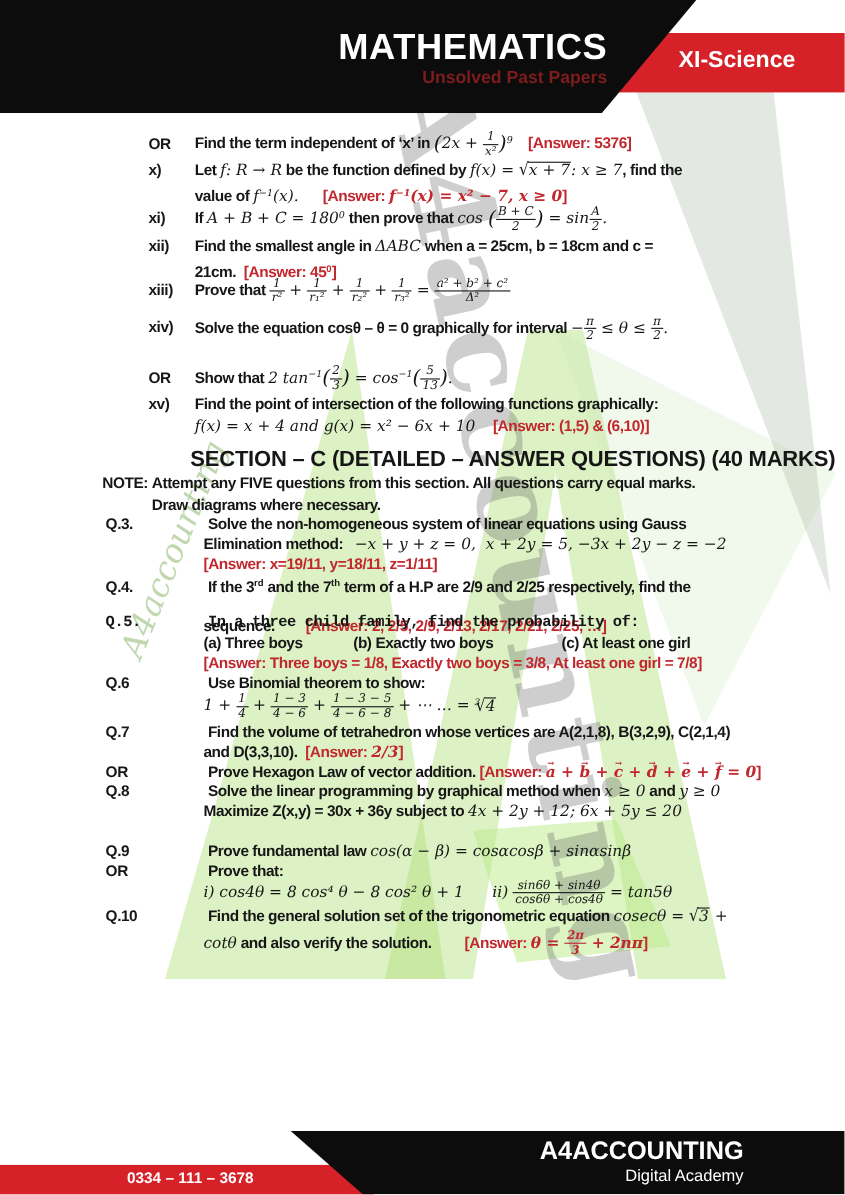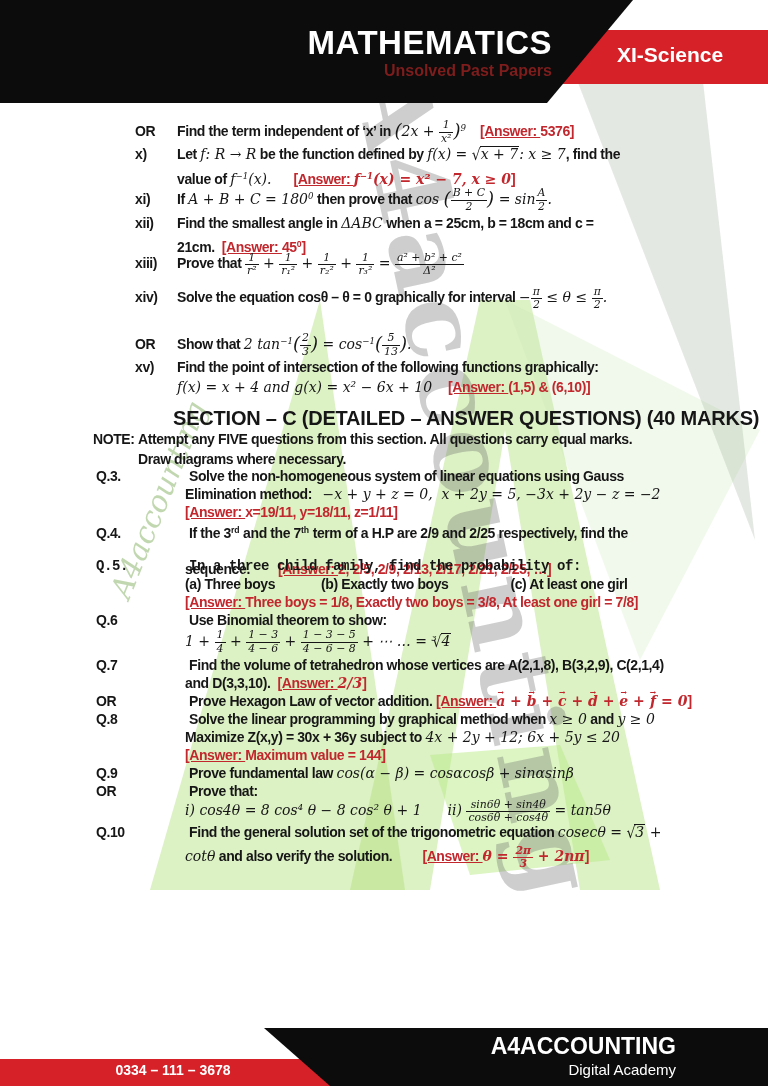--- a/index.html
+++ b/index.html
@@ -45,21 +45,21 @@
   .c-a{left:135px;}   .c-a .lab{width:42px;}
   .c-a2{left:177px;}
   .c-q{left:96px;}    .c-q .lab{width:93px;}
   .c-q2{left:185px;}
   .c-note{left:93px;} .c-note .lab{width:45px;}
   .c-note2{left:138px;}
   .c-h{left:173px;font-size:20px;letter-spacing:-0.2px;}
 
   
   .m{font-family:"DejaVu Serif","Liberation Serif",serif;font-style:italic;font-weight:normal;letter-spacing:0;}
-  .r{color:#C1272D;text-decoration:underline;}
+  .r{color:#C1272D;}
   .rb{color:#C1272D;font-weight:bold;}
   .mr{font-family:"DejaVu Serif","Liberation Serif",serif;font-style:italic;font-weight:bold;
       color:#C1272D;letter-spacing:0;}
   .sup{font-size:.62em;vertical-align:.55em;letter-spacing:0;}
   .big{font-size:1.3em;vertical-align:-.08em;}
   .sp{display:inline-block;height:1px;}
   .fr{display:inline-block;text-align:center;vertical-align:middle;font-size:.78em;line-height:1.12;}
   .fr .num{display:block;border-bottom:1.3px solid currentColor;padding:0 2px;}
   .fr .den{display:block;padding:0 2px;}
   .sqr{white-space:nowrap;text-align:center;}
@@ -113,21 +113,20 @@
       <div class="row c-q" style="top: 556px; font-family: Liberation Mono, monospace;"><span class="lab">Q.5.</span>In a three child family, find the probability of:</div>
       <div class="row c-q2" style="top: 574px;">(a) Three boys<span class="sp" style="width: 46px;"></span>(b) Exactly two boys<span class="sp" style="width: 62px;"></span>(c) At least one girl</div>
       <div class="row c-q2" style="top: 592px;"><span class="r">[Answer: </span><span class="rb">Three boys = 1/8, Exactly two boys = 3/8, At least one girl = 7/8</span><span class="r">]</span></div>
       <div class="row c-q" style="top: 610px;"><span class="lab">Q.6</span>Use Binomial theorem to show:</div>
       <div class="row c-q2" style="top: 628px;"><span class="m">1 + </span><span class="fr m"><span class="num">1</span><span class="den">4</span></span><span class="m"> + </span><span class="fr m"><span class="num">1 − 3</span><span class="den">4 − 6</span></span><span class="m"> + </span><span class="fr m"><span class="num">1 − 3 − 5</span><span class="den">4 − 6 − 8</span></span><span class="m"> + ⋯ … = </span><span class="sqr rt m"><span class="idx">3</span><span class="rad">√</span><span class="bar">4</span></span></div>
       <div class="row c-q" style="top: 655px;"><span class="lab">Q.7</span>Find the volume of tetrahedron whose vertices are A(2,1,8), B(3,2,9), C(2,1,4)</div>
       <div class="row c-q2" style="top: 673px;">and D(3,3,10).  <span class="r">[Answer: </span><span class="mr">2/3</span><span class="r">]</span></div>
       <div class="row c-q" style="top: 691px;"><span class="lab">OR</span>Prove Hexagon Law of vector addition. <span class="r">[Answer: </span><span class="vec mr"><span class="arr">→</span><span>a</span></span><span class="mr"> + </span><span class="vec mr"><span class="arr">→</span><span>b</span></span><span class="mr"> + </span><span class="vec mr"><span class="arr">→</span><span>c</span></span><span class="mr"> + </span><span class="vec mr"><span class="arr">→</span><span>d</span></span><span class="mr"> + </span><span class="vec mr"><span class="arr">→</span><span>e</span></span><span class="mr"> + </span><span class="vec mr"><span class="arr">→</span><span>f</span></span><span class="mr"> = 0</span><span class="r">]</span></div>
       <div class="row c-q" style="top: 709px;"><span class="lab">Q.8</span>Solve the linear programming by graphical method when <span class="m">x ≥ 0</span> and <span class="m">y ≥ 0</span></div>
       <div class="row c-q2" style="top: 727px;">Maximize Z(x,y) = 30x + 36y subject to <span class="m">4x + 2y + 12; 6x + 5y ≤ 20</span></div>
-      <div class="row c-q2" style="top: 745px;"><span class="r">[Answer: </span><span class="rb">Maximum value = 144</span><span class="r">]</span></div>
       <div class="row c-q" style="top: 763px;"><span class="lab">Q.9</span>Prove fundamental law <span class="m">cos(α − β) = cosαcosβ + sinαsinβ</span></div>
       <div class="row c-q" style="top: 781px;"><span class="lab">OR</span>Prove that:</div>
       <div class="row c-q2" style="top: 799px;"><span class="m">i) cos4θ = 8 cos⁴ θ − 8 cos² θ + 1</span><span class="sp" style="width: 26px;"></span><span class="m">ii) </span><span class="fr m"><span class="num">sin6θ + sin4θ</span><span class="den">cos6θ + cos4θ</span></span><span class="m"> = tan5θ</span></div>
       <div class="row c-q" style="top: 822px;"><span class="lab">Q.10</span>Find the general solution set of the trigonometric equation <span class="m">cosecθ = </span><span class="sqr m"><span class="rad">√</span><span class="bar">3</span></span><span class="m"> +</span></div>
       <div class="row c-q2" style="top: 845px;"><span class="m">cotθ</span> and also verify the solution.<span class="sp" style="width: 30px;"></span><span class="r">[Answer: </span><span class="mr">θ = </span><span class="fr mr"><span class="num">2π</span><span class="den">3</span></span><span class="mr"> + 2nπ</span><span class="r">]</span></div>
     </div>
 
   <div class="ftr-red"></div>
   <div class="ftr-black"></div>
   <div class="ftr-brand">A4ACCOUNTING</div>

